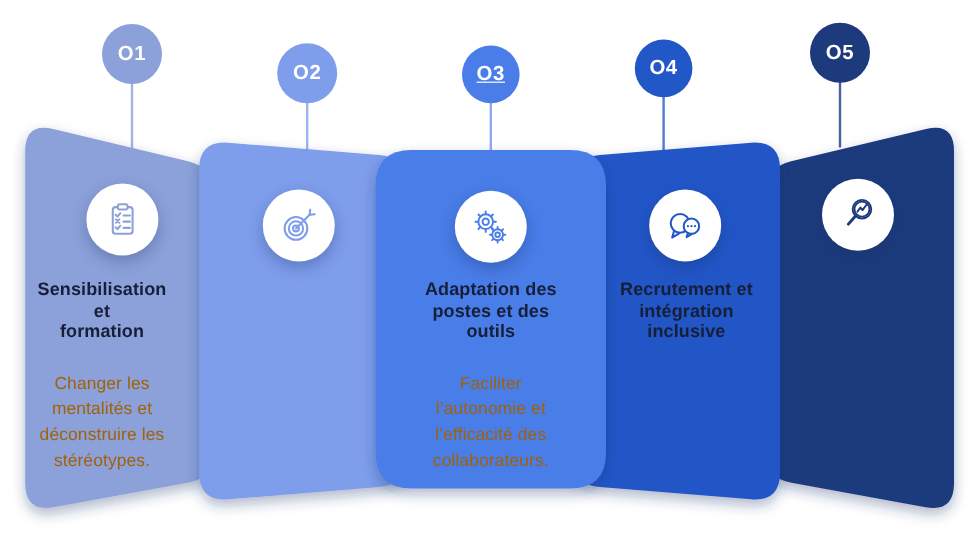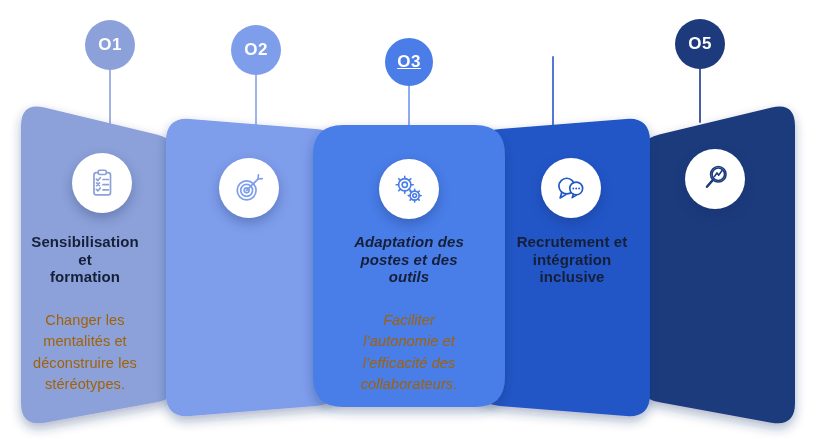--- a/index.html
+++ b/index.html
@@ -55,25 +55,28 @@
     <path filter="url(#ds)" d="M44.4,107.6 L156.7,134.4 Q180,140 180,164 L180,374 Q180,398 156.4,402.3 L44.6,422.7 Q21,427 21,403 L21,126 Q21,102 44.4,107.6 Z" fill="#8CA1D9"></path>
     <path filter="url(#ds)" d="M659.3,134.4 L771.7,107.6 Q795,102 795,126 L795,403 Q795,427 771.4,422.7 L659.6,402.3 Q636,398 636,374 L636,164 Q636,140 659.3,134.4 Z" fill="#1D3A7D"></path>
     <path filter="url(#ds)" d="M189.9,118.9 L316.1,129.1 Q340,131 340,155 L340,380 Q340,404 316.1,405.9 L189.9,416.1 Q166,418 166,394 L166,141 Q166,117 189.9,118.9 Z" fill="#7E9DEB"></path>
     <path filter="url(#ds)" d="M499.9,129.1 L626.1,118.9 Q650,117 650,141 L650,394 Q650,418 626.1,416.1 L499.9,405.9 Q476,404 476,380 L476,155 Q476,131 499.9,129.1 Z" fill="#2157C7"></path>
     <path filter="url(#ds)" d="M343,125 L475,125 Q505,125 505,155 L505,377 Q505,407 475,407 L343,407 Q313,407 313,377 L313,155 Q313,125 343,125 Z" fill="#4A7DE8"></path>
   </svg>
 
   <div class="badge" style="left: 85px; top: 20px; width: 50px; height: 50px; background-color: rgb(140, 161, 217);">
     <span>O1</span>
   </div>
-  <div class="badge" style="left: 231px; top: 25px; width: 50px; height: 50px; background-color: rgb(126, 157, 235);">
+  <div class="badge" style="left: 231px; top: 36px; width: 50px; height: 50px; background-color: rgb(126, 157, 235);">
     <span>O2</span>
   </div>
   <div class="badge" style="left: 385px; top: 38px; width: 48px; height: 48px; background-color: rgb(74, 125, 232); text-decoration: underline;">
     <span>O3</span>
+  </div>
+  <div class="badge" style="left: 529px; top: 33px; width: 48px; height: 48px; background-color: rgb(33, 87, 199);">
+    <span>O4</span>
   </div>
   <div class="badge" style="left: 675px; top: 19px; width: 50px; height: 50px; background-color: rgb(29, 58, 125);">
     <span>O5</span>
   </div>
 
   <div class="icon-circle" style="left:72px;top:153px;">
     <span style="color: rgb(140, 161, 217);">
       <svg width="34" height="34" viewBox="0 0 36 36" fill="none" stroke="currentColor" stroke-width="1.8" stroke-linecap="round" stroke-linejoin="round">
         <rect x="9.5" y="7" width="17.5" height="23.5" rx="2.5"></rect>
         <rect x="14" y="4.5" width="8.5" height="4.5" rx="1.5" fill="#ffffff"></rect>
@@ -135,21 +138,21 @@
 
   <div class="step-content" style="left:1px;">
     <h3 class="step-title">Sensibilisation
 et
 formation</h3>
     <p class="step-desc">Changer les
 mentalités et
 déconstruire les
 stéréotypes.</p>
   </div>
-  <div class="step-content" style="left:325px;font-style:italic;">
+  <div class="step-content" style="left:325px;">
     <h3 class="step-title">Adaptation des
 postes et des
 outils</h3>
     <p class="step-desc">Faciliter
 l’autonomie et
 l’efficacité des
 collaborateurs.</p>
   </div>
   <div class="step-content" style="left:488px;">
     <h3 class="step-title">Recrutement et

